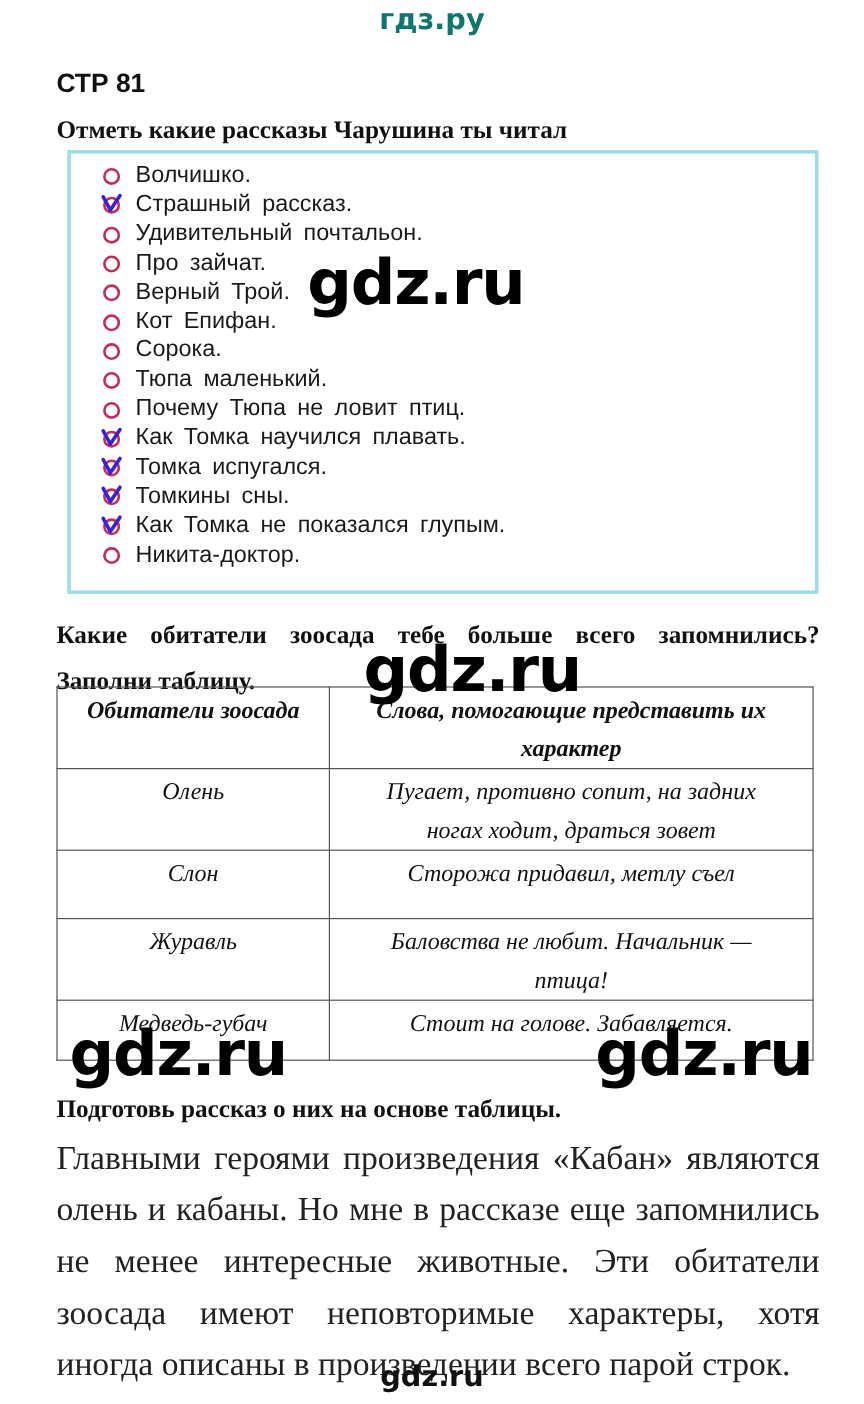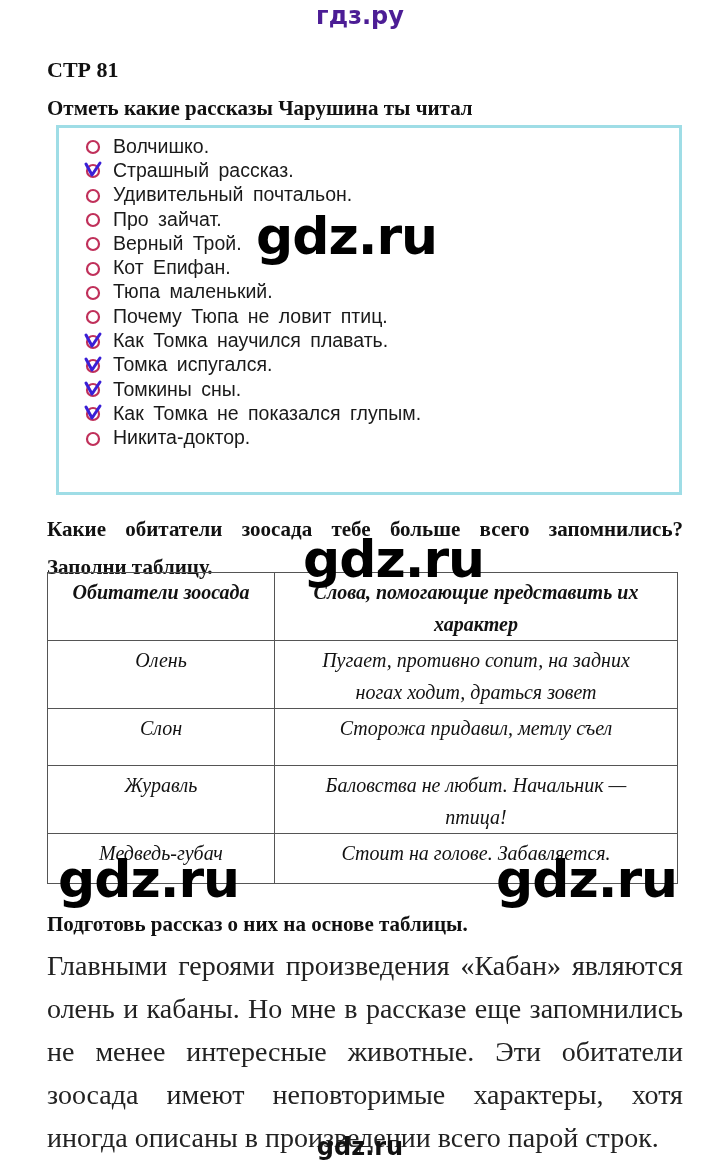--- a/index.html
+++ b/index.html
@@ -1,21 +1,21 @@
 <!DOCTYPE html>
 <html><head>
 <meta charset="utf-8">
 <style>
   html, body { margin: 0; padding: 0; background: #ffffff; }
   body { width: 720px; height: 1170px; position: relative; overflow: hidden; color: #111; }
   .site-top { position: absolute; top: 2px; left: 0; width: 720px; text-align: center;
-    font-family: "DejaVu Sans", sans-serif; font-weight: bold; font-size: 24px; color: #4c1d95; }
+    font-family: "DejaVu Sans", sans-serif; font-weight: bold; font-size: 24px; color: #0f766e; }
   .site-bottom { position: absolute; top: 1133px; left: 0; width: 720px; text-align: center;
     font-family: "DejaVu Sans", sans-serif; font-weight: bold; font-size: 24px; color: #111; }
-  .page-label { position: absolute; left: 47px; top: 57px; font-family: Liberation Serif, serif;
+  .page-label { position: absolute; left: 47px; top: 57px; font-family: Liberation Sans, sans-serif;
     font-weight: bold; font-size: 22px; text-align: center; }
   .heading1 { position: absolute; left: 47px; top: 96px; font-family: "Liberation Serif", serif;
     font-weight: bold; font-size: 21px; }
   .listbox { position: absolute; left: 56px; top: 125px; width: 626px; height: 370px;
     border: 3px solid #9fdde6; box-sizing: border-box; background: #fff; }
   .listbox ul { list-style: none; margin: 0; padding: 6px 0 0 24px; text-align: center; }
   .listbox li { height: 24.3px; display: flex; align-items: center;
     font-family: "Liberation Sans", sans-serif; font-size: 19.5px; color: #1a1a1a; word-spacing: 4px; }
   .mark { width: 20px; height: 20px; margin-right: 10px; flex: 0 0 20px; position: relative; }
   .mark svg { position: absolute; left: 0; top: 0; }
@@ -94,20 +94,28 @@
           </svg>
         </span>
         <span>Кот Епифан.</span>
       </li>
       <li>
         <span class="mark">
           <svg width="20" height="20" viewBox="0 0 20 20">
             <circle cx="10" cy="11" r="6" fill="none" stroke="#c0305a" stroke-width="2.2"></circle>
           </svg>
         </span>
+        <span>Сорока.</span>
+      </li>
+      <li>
+        <span class="mark">
+          <svg width="20" height="20" viewBox="0 0 20 20">
+            <circle cx="10" cy="11" r="6" fill="none" stroke="#c0305a" stroke-width="2.2"></circle>
+          </svg>
+        </span>
         <span>Тюпа маленький.</span>
       </li>
       <li>
         <span class="mark">
           <svg width="20" height="20" viewBox="0 0 20 20">
             <circle cx="10" cy="11" r="6" fill="none" stroke="#c0305a" stroke-width="2.2"></circle>
           </svg>
         </span>
         <span>Почему Тюпа не ловит птиц.</span>
       </li>

